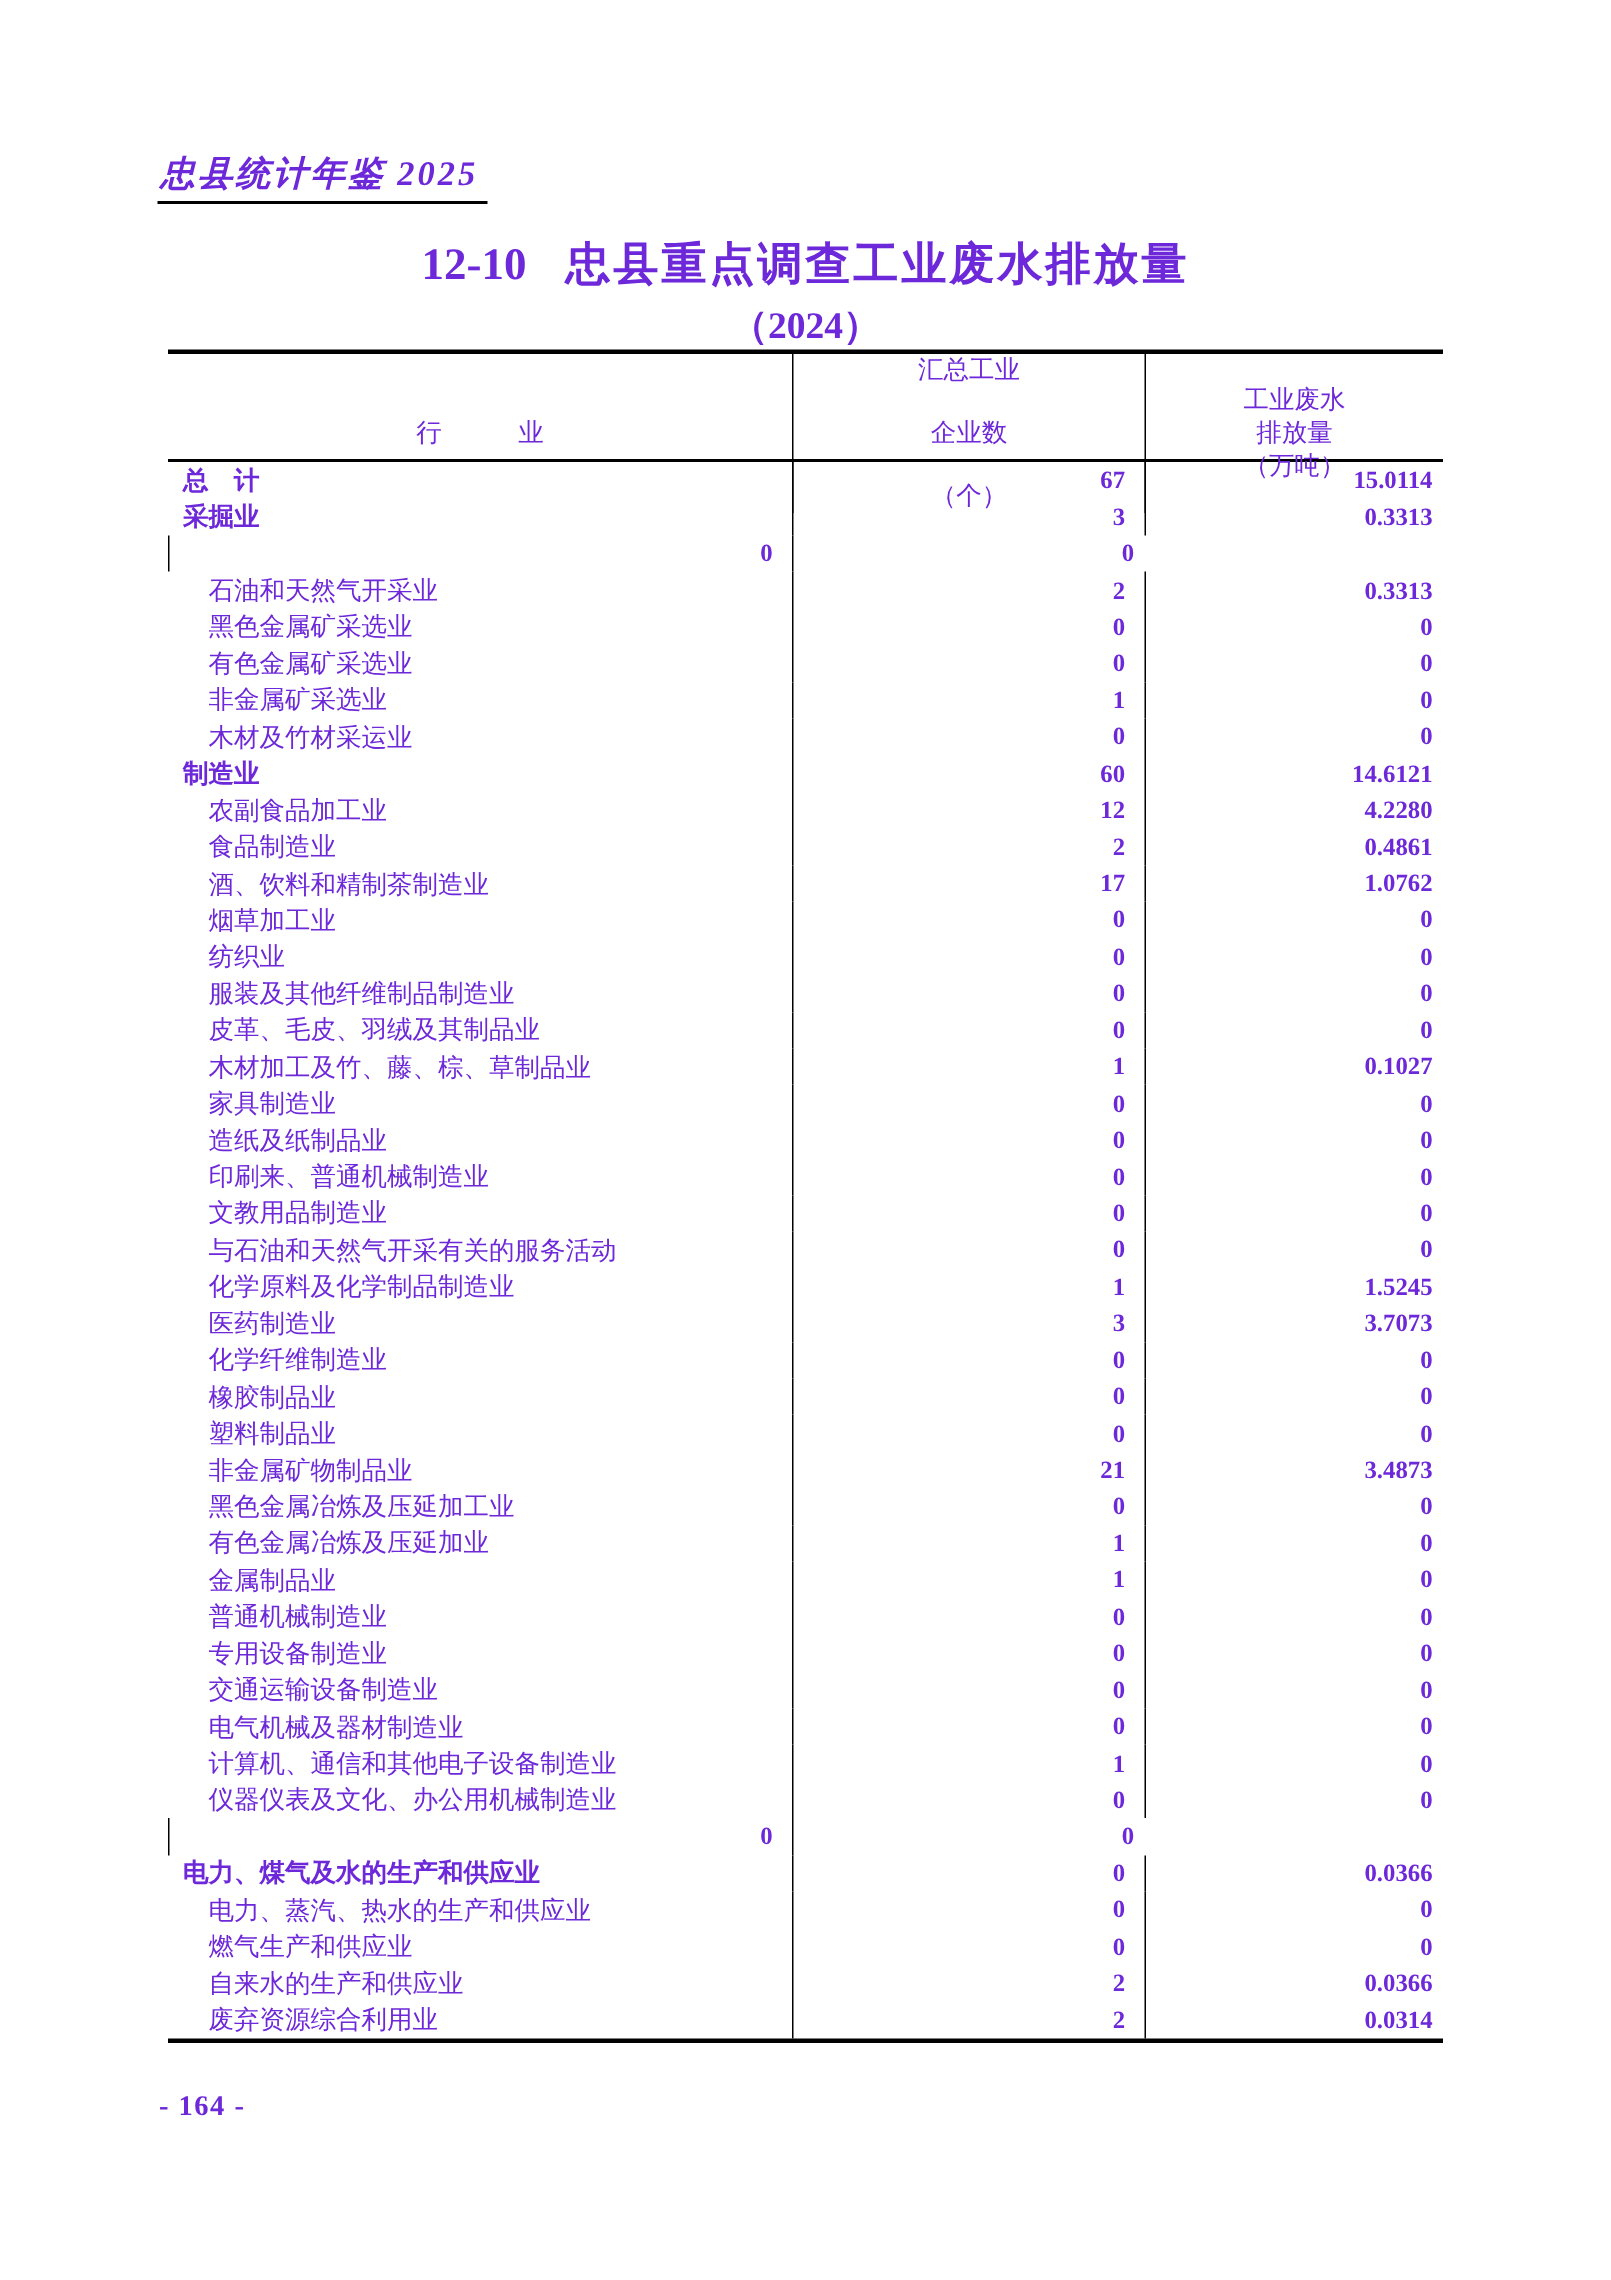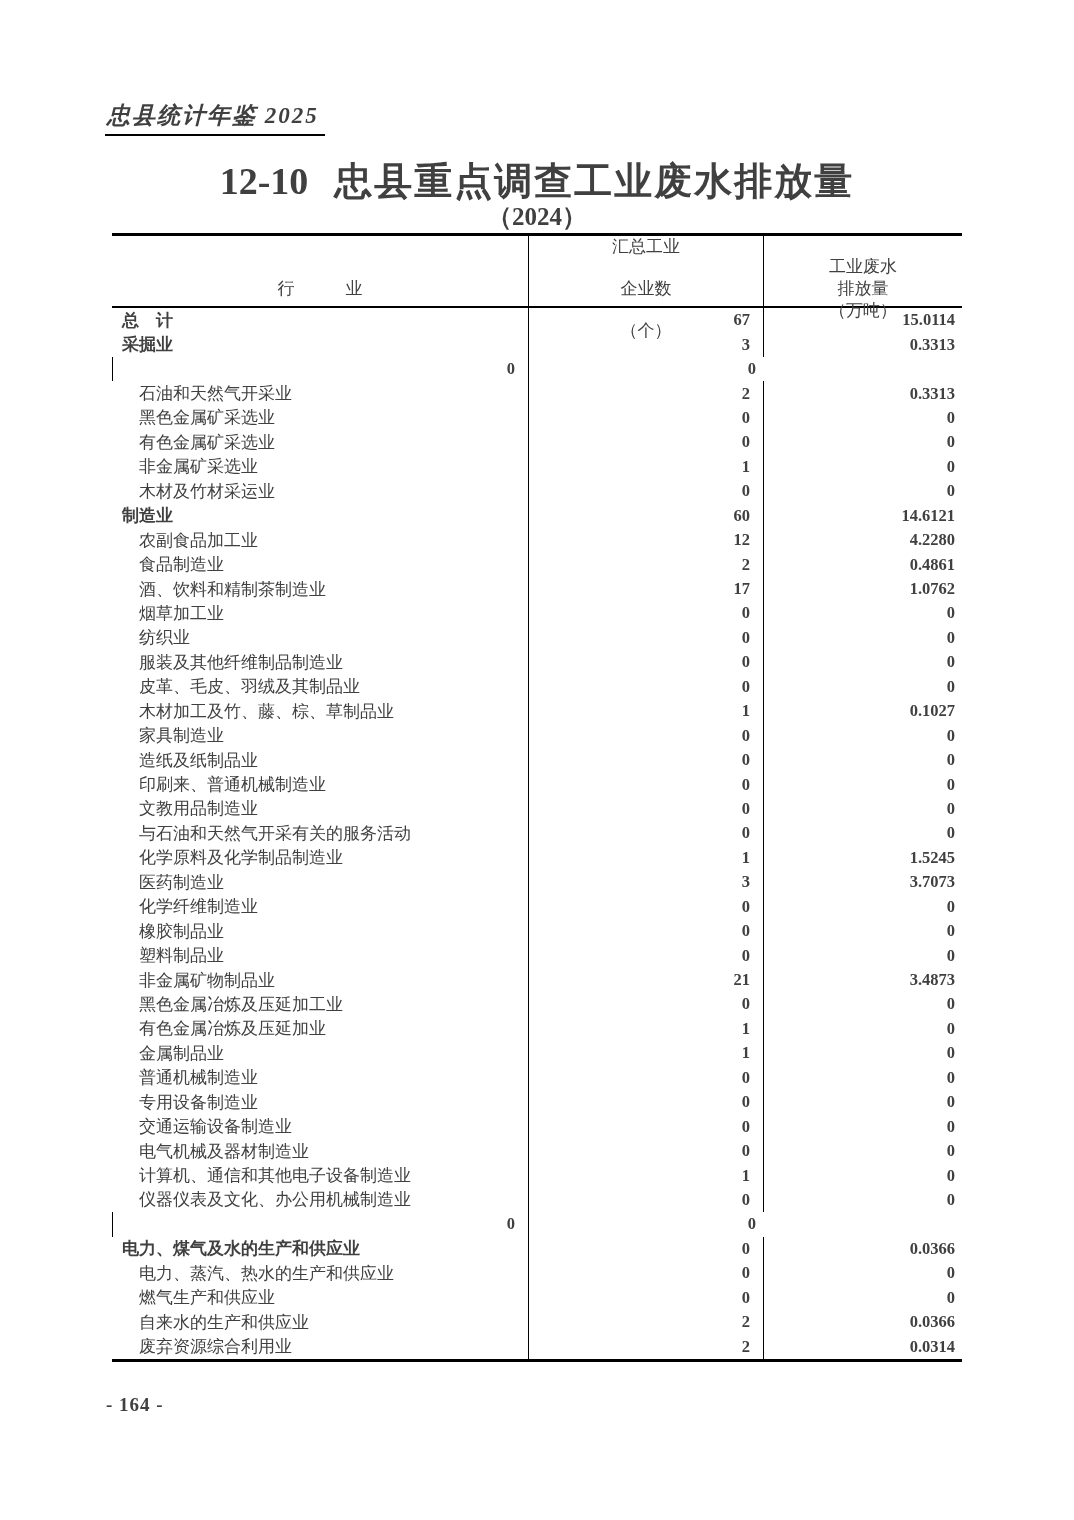--- a/index.html
+++ b/index.html
@@ -1,34 +1,34 @@
 <!DOCTYPE html>
 <html><head>
 <meta charset="utf-8">
 <style>
   html,body{margin:0;padding:0;background:#ffffff;}
   .page{
     position:relative;
     width:1074px;height:1520px;
     background:#ffffff;
     font-family:"Liberation Serif", serif;
-    color:#404040;
+    color:#6d28d9;
     overflow:hidden;
   }
   .yearbook-header{
     position:absolute;left:105px;top:100px;
     font-size:23px;font-style:italic;font-weight:bold;
     letter-spacing:2px;
     border-bottom:2px solid #000;
     padding:0 6px 3px 2px;
   }
   .title{
     position:absolute;top:156px;left:0;width:100%;
     text-align:center;
-    font-weight:bold;font-size:38px;
+    font-weight:bold;font-size:30px;
     letter-spacing:1px;
   }
   .title .num{font-family:"Liberation Serif",serif;margin-right:26px;letter-spacing:0;}
   .title .zh{font-family:"Liberation Sans",sans-serif;font-weight:900;letter-spacing:2px;}
   .subtitle{
     position:absolute;top:200px;left:0;width:100%;
     text-align:center;font-weight:bold;font-size:25px;
   }
   .table{
     position:absolute;left:112px;top:233px;width:850px;

